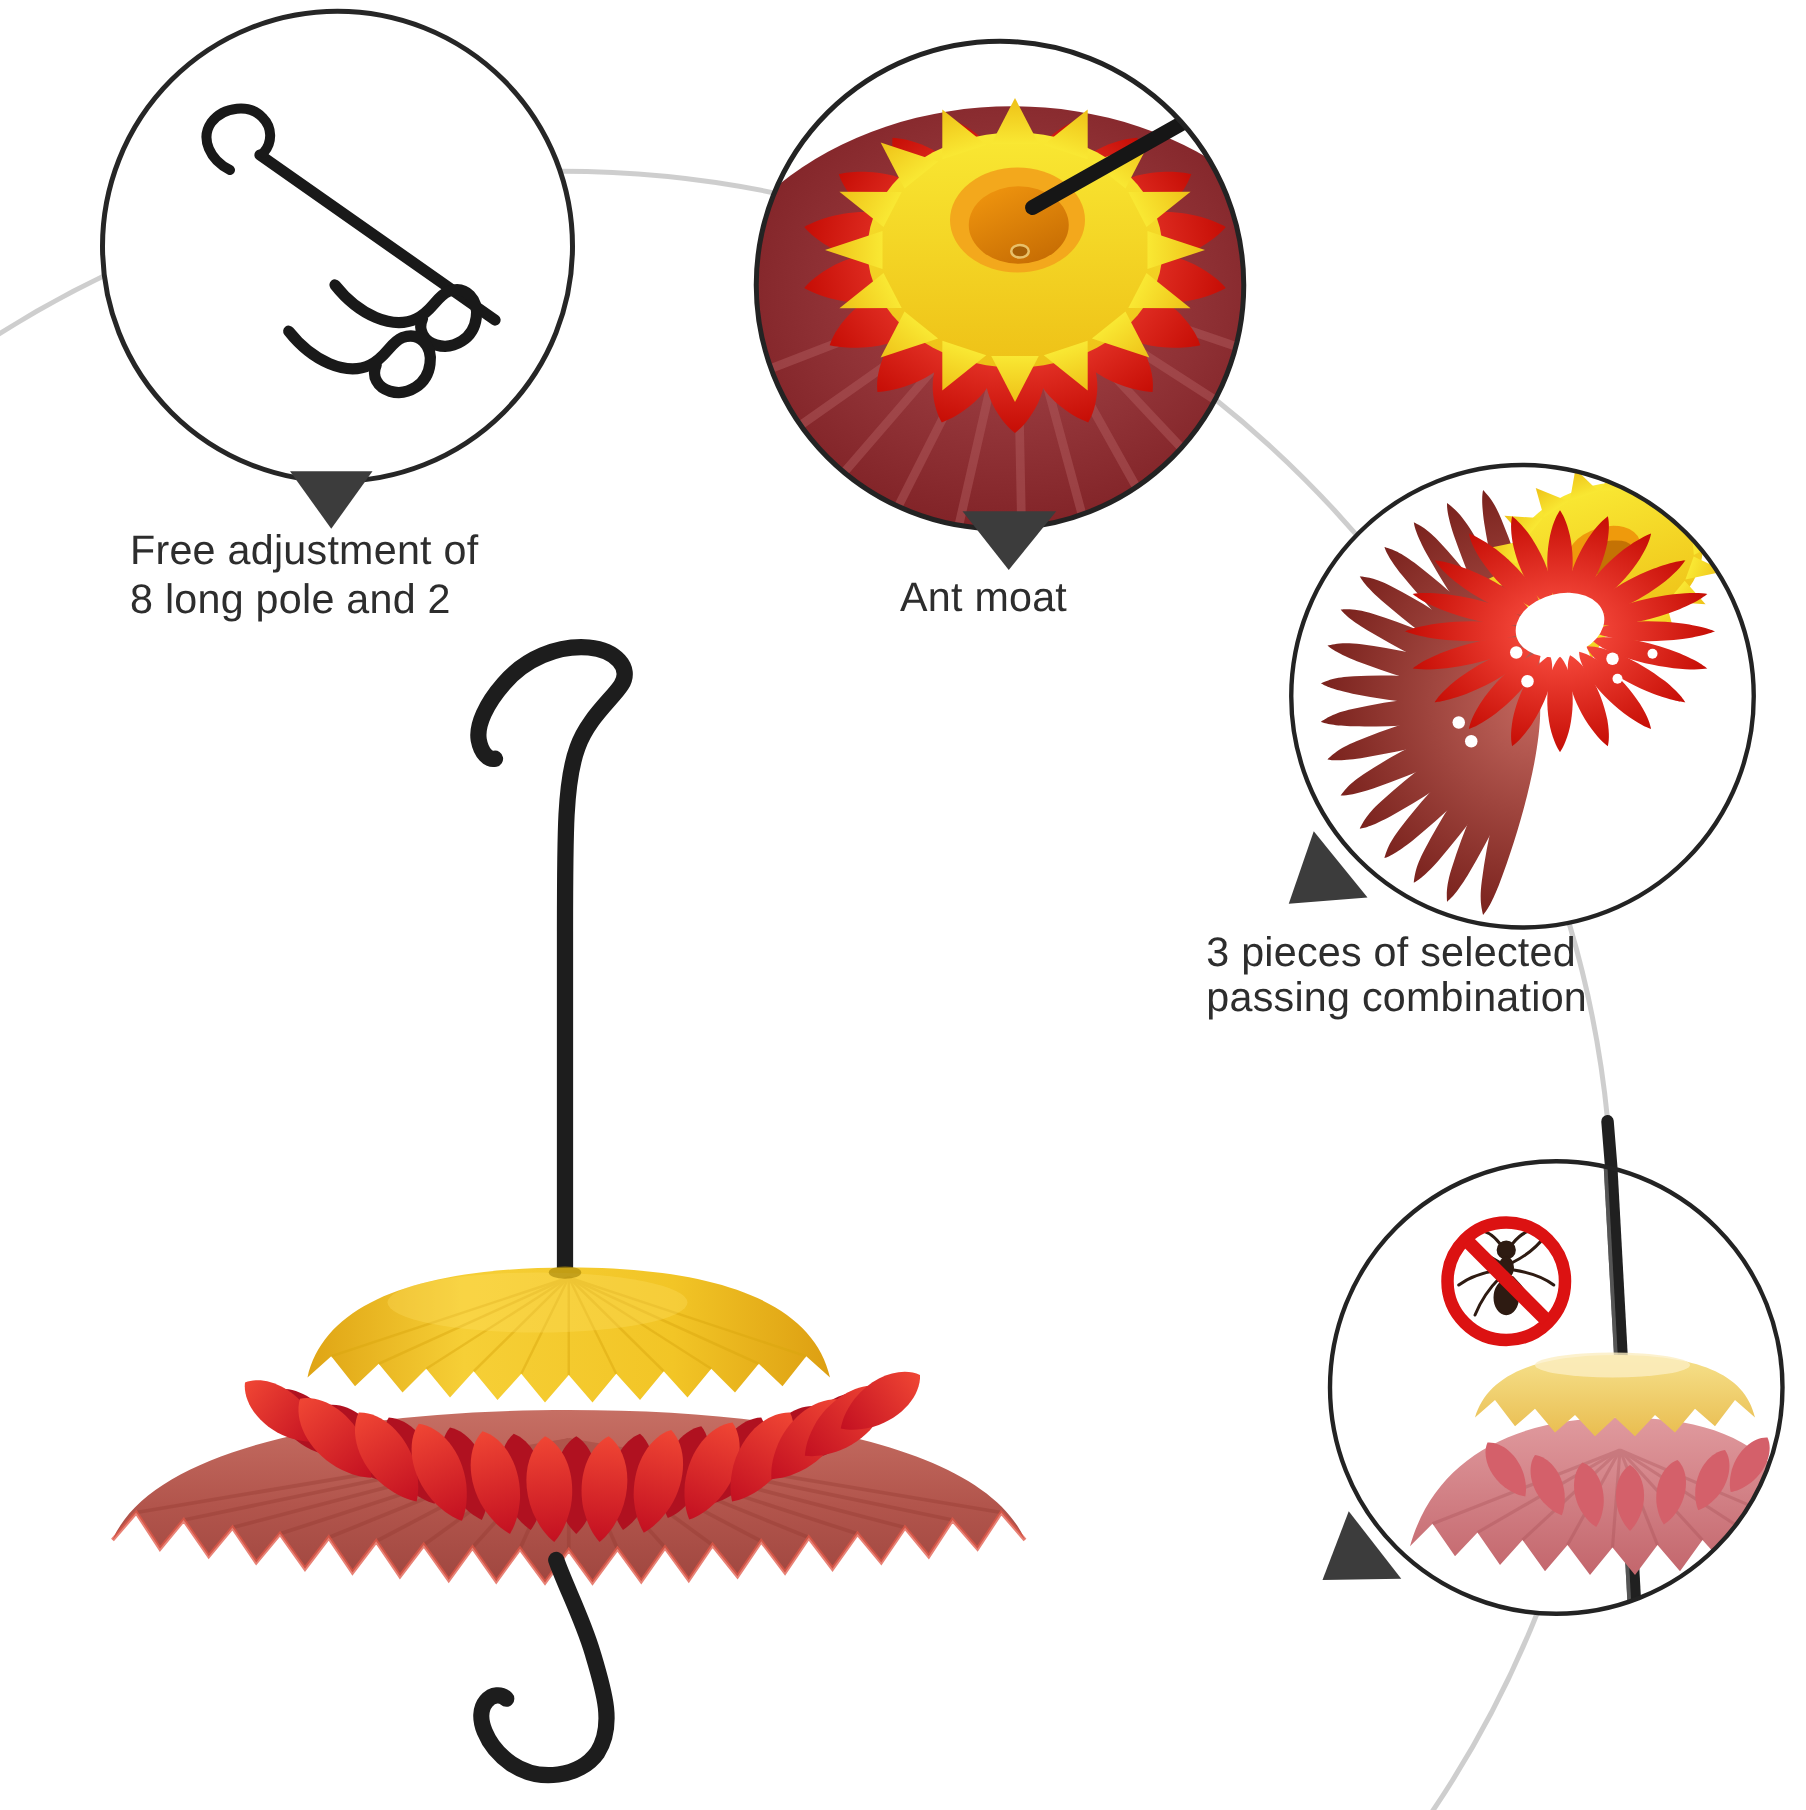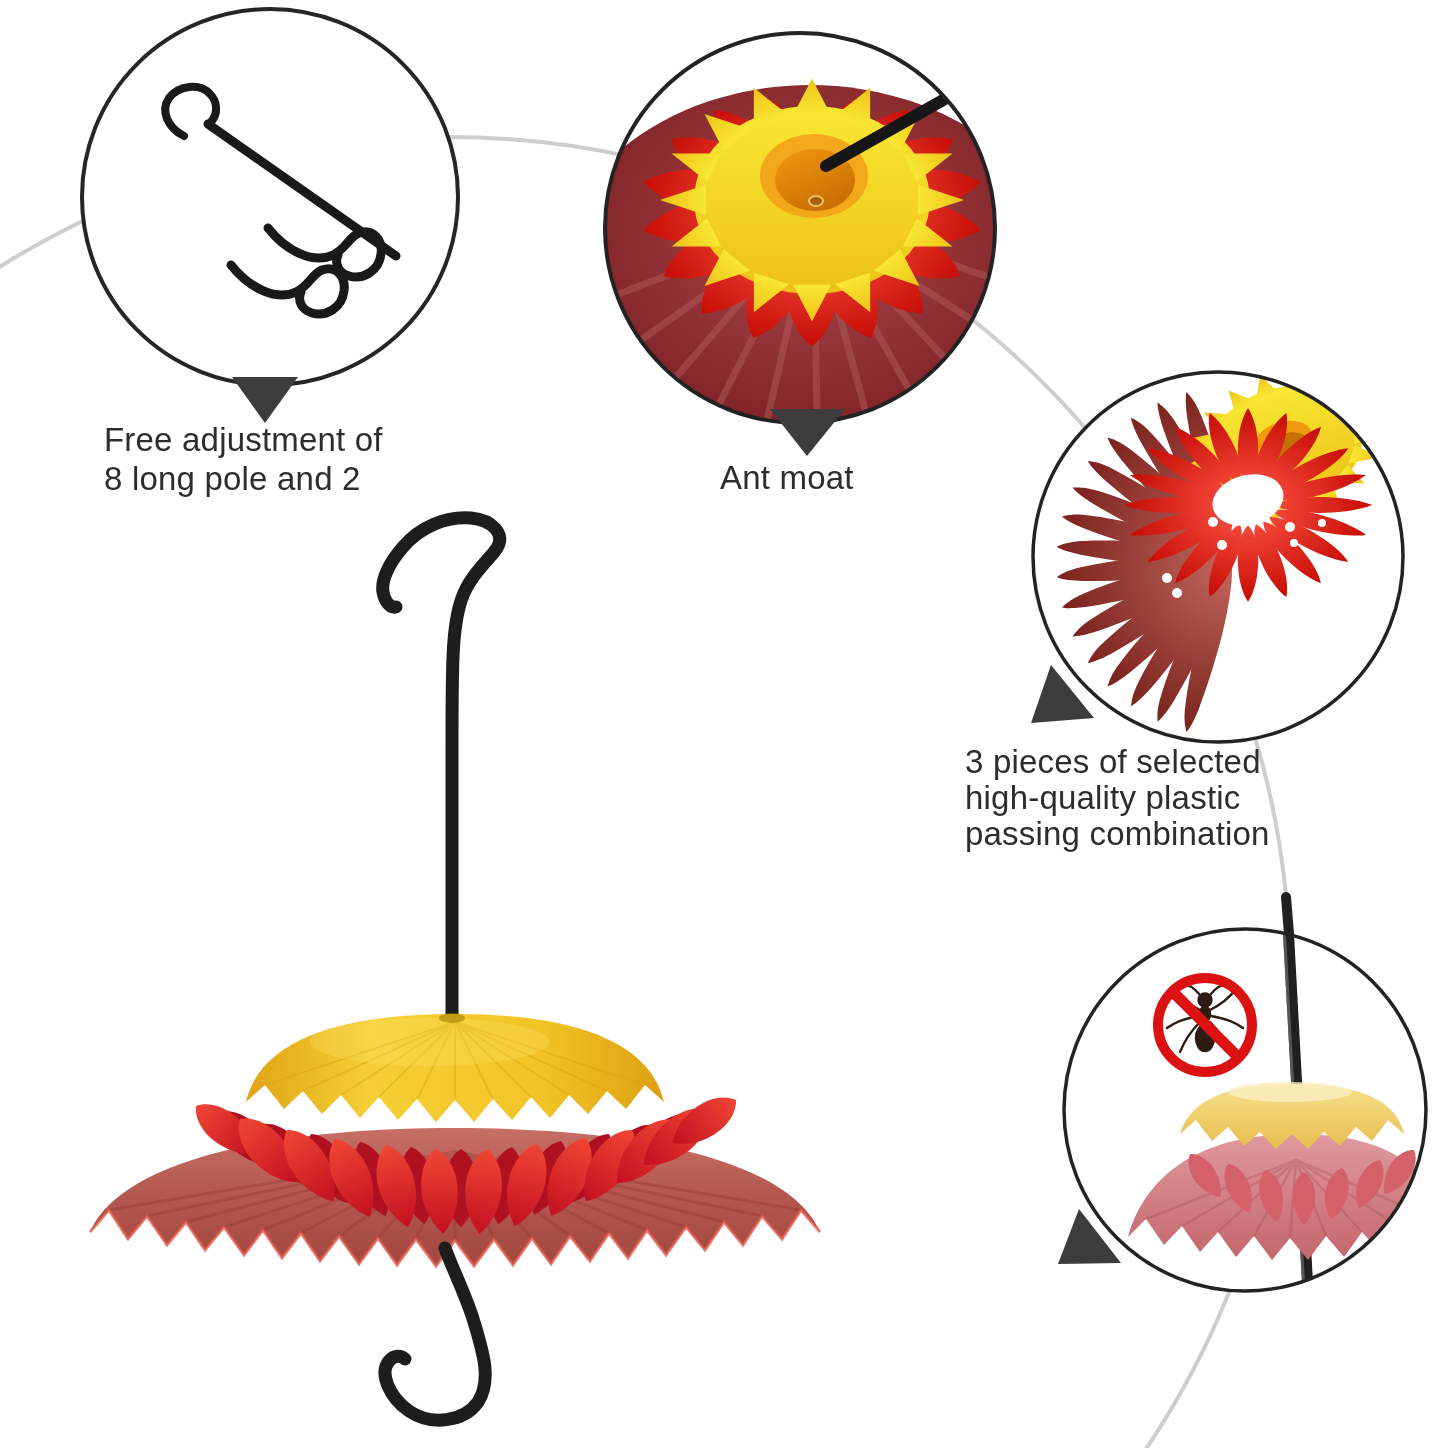--- a/index.html
+++ b/index.html
@@ -398,18 +398,17 @@
   <div>Free adjustment of</div>
   <div>8 long pole and 2</div>
 </div>
 
 <div class="caption" style="left:720px;top:458px;">
   <div>Ant moat</div>
 </div>
 
 <div class="caption tight" style="left:921px;top:744px;margin-left:44px;">
   <div>3 pieces of selected</div>
-  <div>high-quality plastic</div>
   <div>passing combination</div>
 </div>
 
 
 </div>
 
 </body></html>

